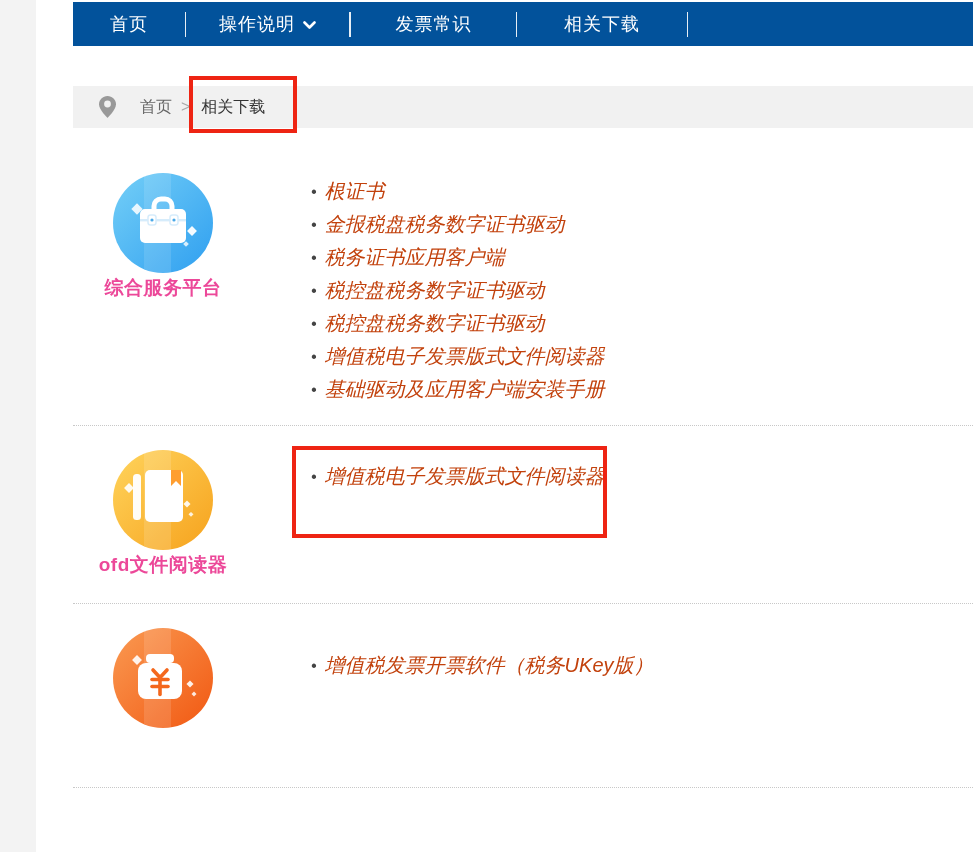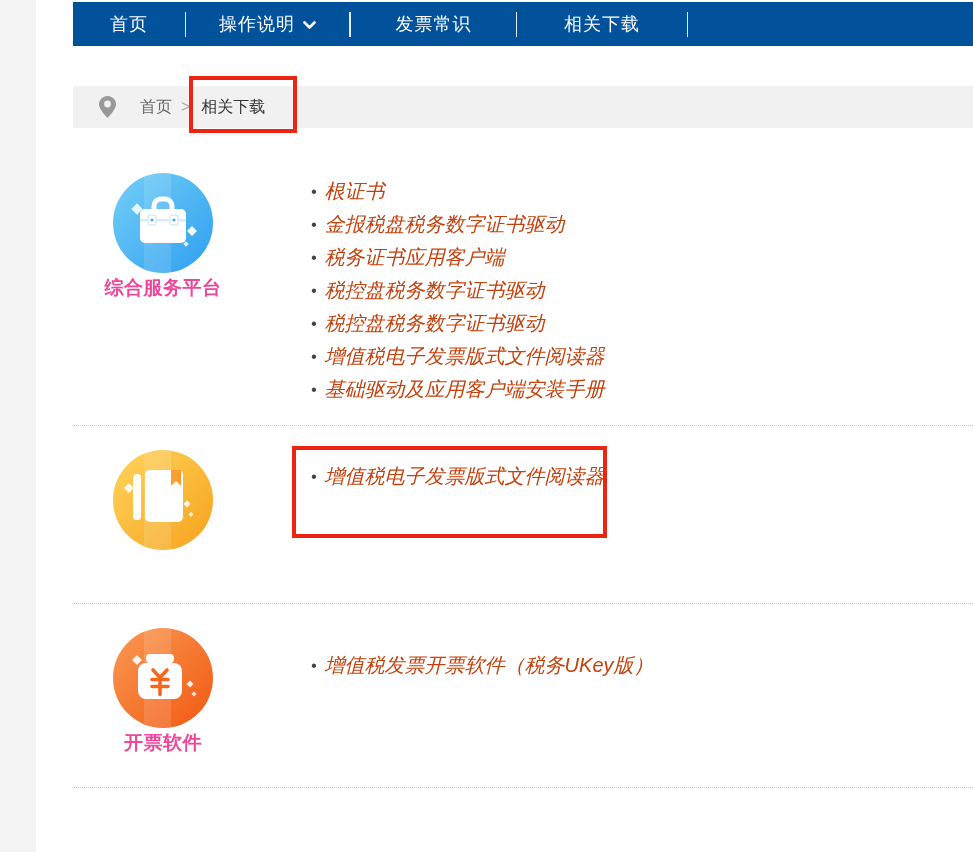--- a/index.html
+++ b/index.html
@@ -165,20 +165,21 @@
     </defs>
     <circle cx="50" cy="50" r="50" fill="url(#g2)"></circle>
     <rect x="31" y="0" width="27" height="100" fill="#ffffff" opacity="0.14" clip-path="url(#c2)"></rect>
     <rect x="12.5" y="34.5" width="7" height="7" fill="#ffffff" opacity="0.9" transform="rotate(45 16 38)"></rect>
     <rect x="71.5" y="51.5" width="5" height="5" fill="#ffffff" opacity="0.9" transform="rotate(45 74 54)"></rect>
     <rect x="76.5" y="62.5" width="3.5" height="3.5" fill="#ffffff" opacity="0.85" transform="rotate(45 78 64)"></rect>
     <rect x="20" y="24" width="8" height="46" rx="3.5" fill="#ffffff" opacity="0.96"></rect>
     <rect x="32" y="20" width="38" height="52" rx="5" fill="#ffffff"></rect>
     <polygon points="58,20 68,20 68,36 63,31 58,36" fill="#ff9e30"></polygon>
   </svg>
+  <div class="section-title">ofd文件阅读器</div>
 </div>
 <ul class="dl-list l2">
   <li>增值税电子发票版式文件阅读器</li>
 </ul>
 <div class="divider d2"></div>
 
 <div class="icon-block s3">
   <svg class="icon-circle" viewBox="0 0 100 100">
     <defs>
       <linearGradient id="g3" x1="0" y1="0" x2="1" y2="1">
@@ -197,18 +198,17 @@
     <rect x="33" y="26" width="28" height="9" rx="4" fill="#ffffff"></rect>
     <rect x="25" y="35" width="44" height="36" rx="8" fill="#ffffff"></rect>
     <g stroke="#f4671c" stroke-width="3.6" stroke-linecap="round" fill="none">
       <path d="M40,42 L46,48.5"></path>
       <path d="M54,42 L48,48.5"></path>
       <path d="M39,51.5 H55"></path>
       <path d="M39,58.5 H55"></path>
       <path d="M47,48.5 V66.5"></path>
     </g>
   </svg>
-  <div class="section-title">开票软件</div>
 </div>
 <ul class="dl-list l3">
   <li>增值税发票开票软件（税务UKey版）</li>
 </ul>
 <div class="divider d3"></div>
 
 </body></html>

